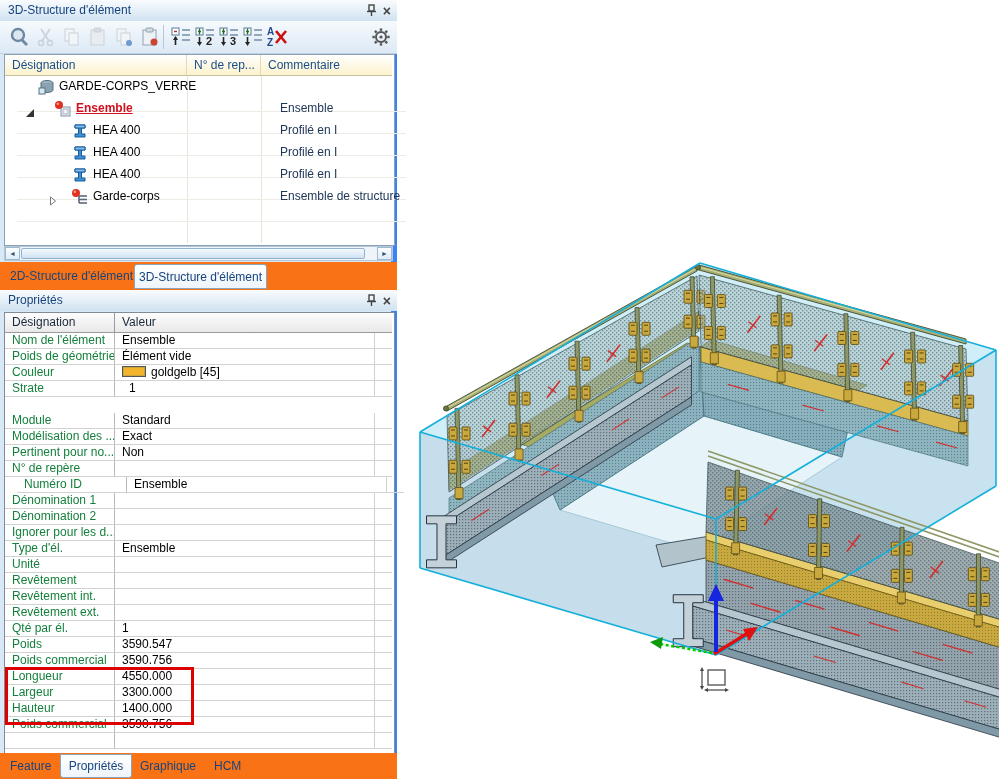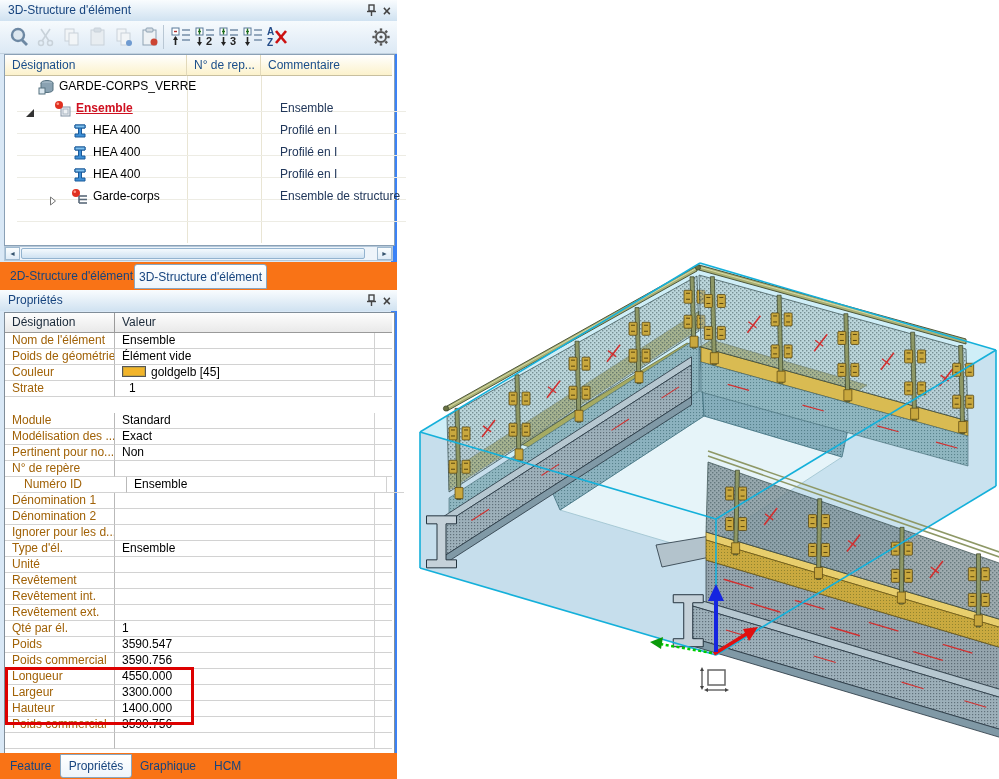--- a/index.html
+++ b/index.html
@@ -18,21 +18,21 @@
 .tcomment{position:absolute;top:0;font-size:12px;line-height:21px;color:#21375a;white-space:nowrap}
 #hscroll{position:absolute;left:4px;top:246px;width:389px;height:15px;background:#eef4fa;border:1px solid #b4c8da;box-sizing:border-box}
 .sbtn{position:absolute;top:0px;width:15px;height:13px;background:linear-gradient(#fbfdfe,#dfecf7);border:1px solid #9fb9cf;box-sizing:border-box;color:#35536e;font-size:7px;text-align:center;line-height:12px}
 #sthumb{position:absolute;left:16px;top:1px;width:344px;height:11px;background:linear-gradient(#f4f9fd,#cfe2f2);border:1px solid #93b3cf;border-radius:2px;box-sizing:border-box}
 .tabstrip{position:absolute;left:0;width:397px;background:#f97316}
 .tab{position:absolute;font-size:12px;color:#17447e;white-space:nowrap}
 .tabactive{background:linear-gradient(#ffffff,#eef5fb);border:1px solid #8aa6bf;box-sizing:border-box;text-align:center}
 #props{position:absolute;left:4px;top:312px;width:389px;height:441px;background:#fff;border:1px solid #808d99}
 .phead{position:absolute;top:0;height:20px;background:linear-gradient(#fdfdfd,#e9e9e9);border-right:1px solid #9a9a9a;border-bottom:1px solid #9a9a9a;box-sizing:border-box;color:#1b2a3a;font-size:12px;line-height:19px;padding-left:7px}
 .prow{position:absolute;height:16px;font-size:12px;line-height:15px;box-sizing:border-box;white-space:nowrap}
-.plabel{position:absolute;left:0;width:110px;height:16px;border-right:1px solid #b9b9b9;border-bottom:1px solid #d2d2d2;box-sizing:border-box;padding-left:7px;color:#a16207;overflow:hidden}
+.plabel{position:absolute;left:0;width:110px;height:16px;border-right:1px solid #b9b9b9;border-bottom:1px solid #d2d2d2;box-sizing:border-box;padding-left:7px;color:#15803d;overflow:hidden}
 .pvalue{position:absolute;left:110px;width:260px;height:16px;border-right:1px solid #d2d2d2;border-bottom:1px solid #d2d2d2;box-sizing:border-box;padding-left:7px;color:#000;overflow:hidden}
 .pextra{position:absolute;left:370px;width:17px;height:16px;border-bottom:1px solid #d2d2d2;box-sizing:border-box}
 #redbox{position:absolute;pointer-events:none;border:3px solid #dd0000}
 #scene{position:absolute;left:397px;top:0}
 </style>
 </head>
 <body>
 
 <div id="app">
  <div id="leftcol">

